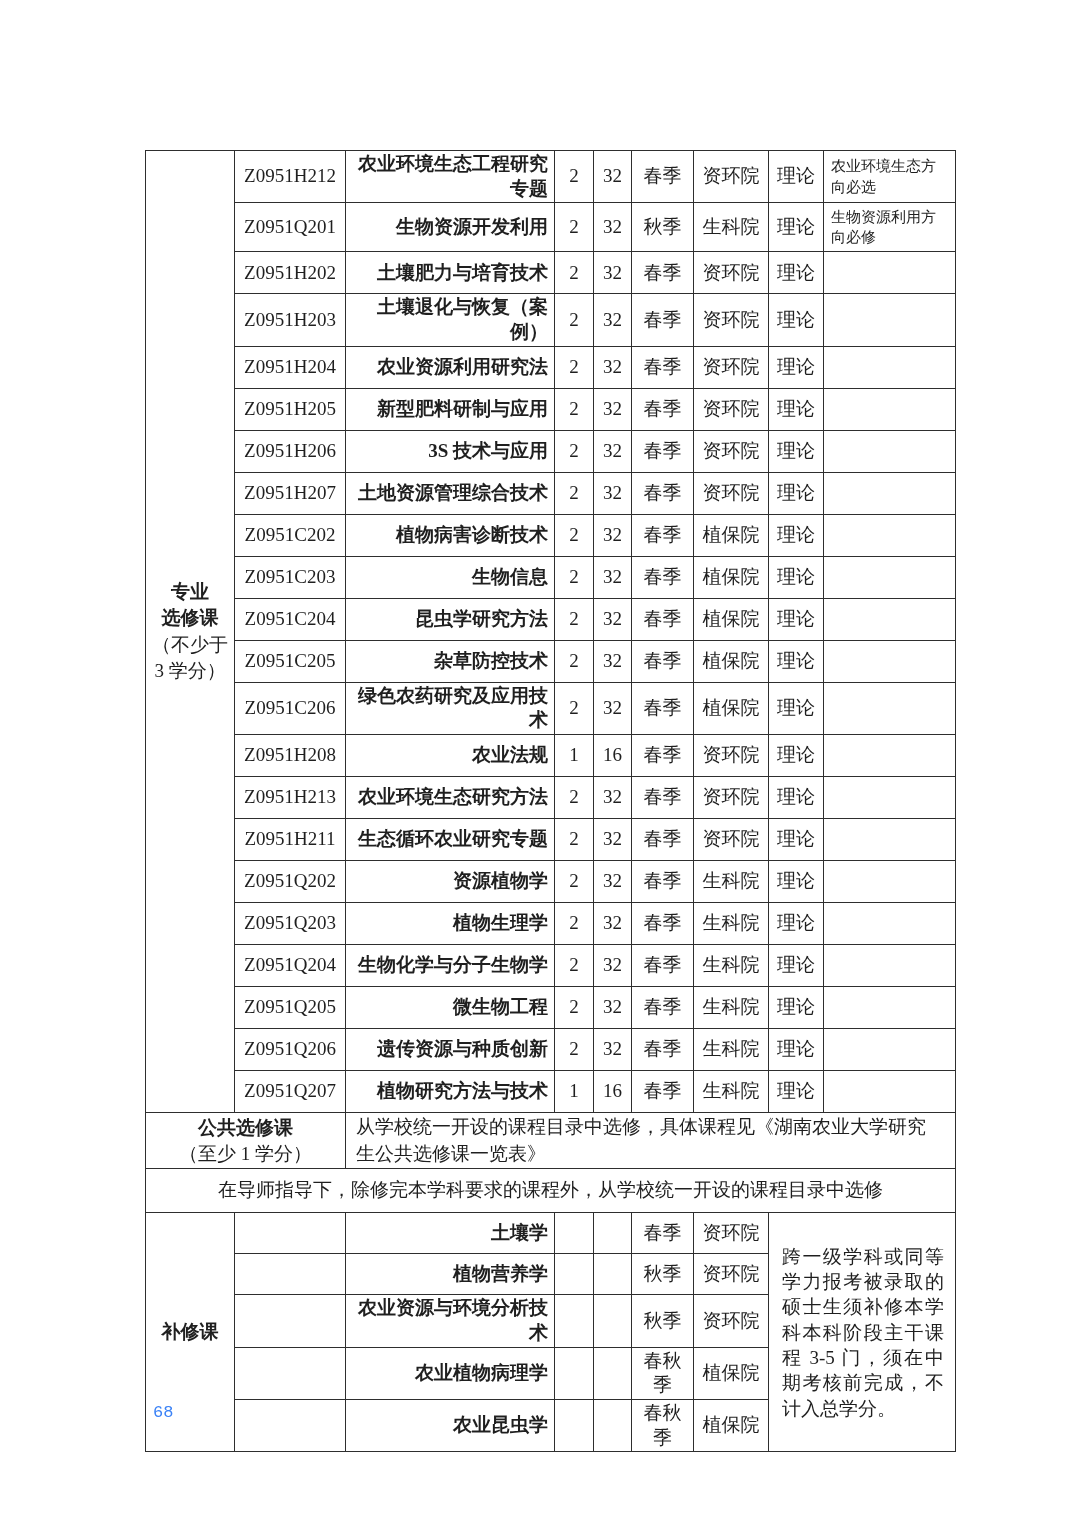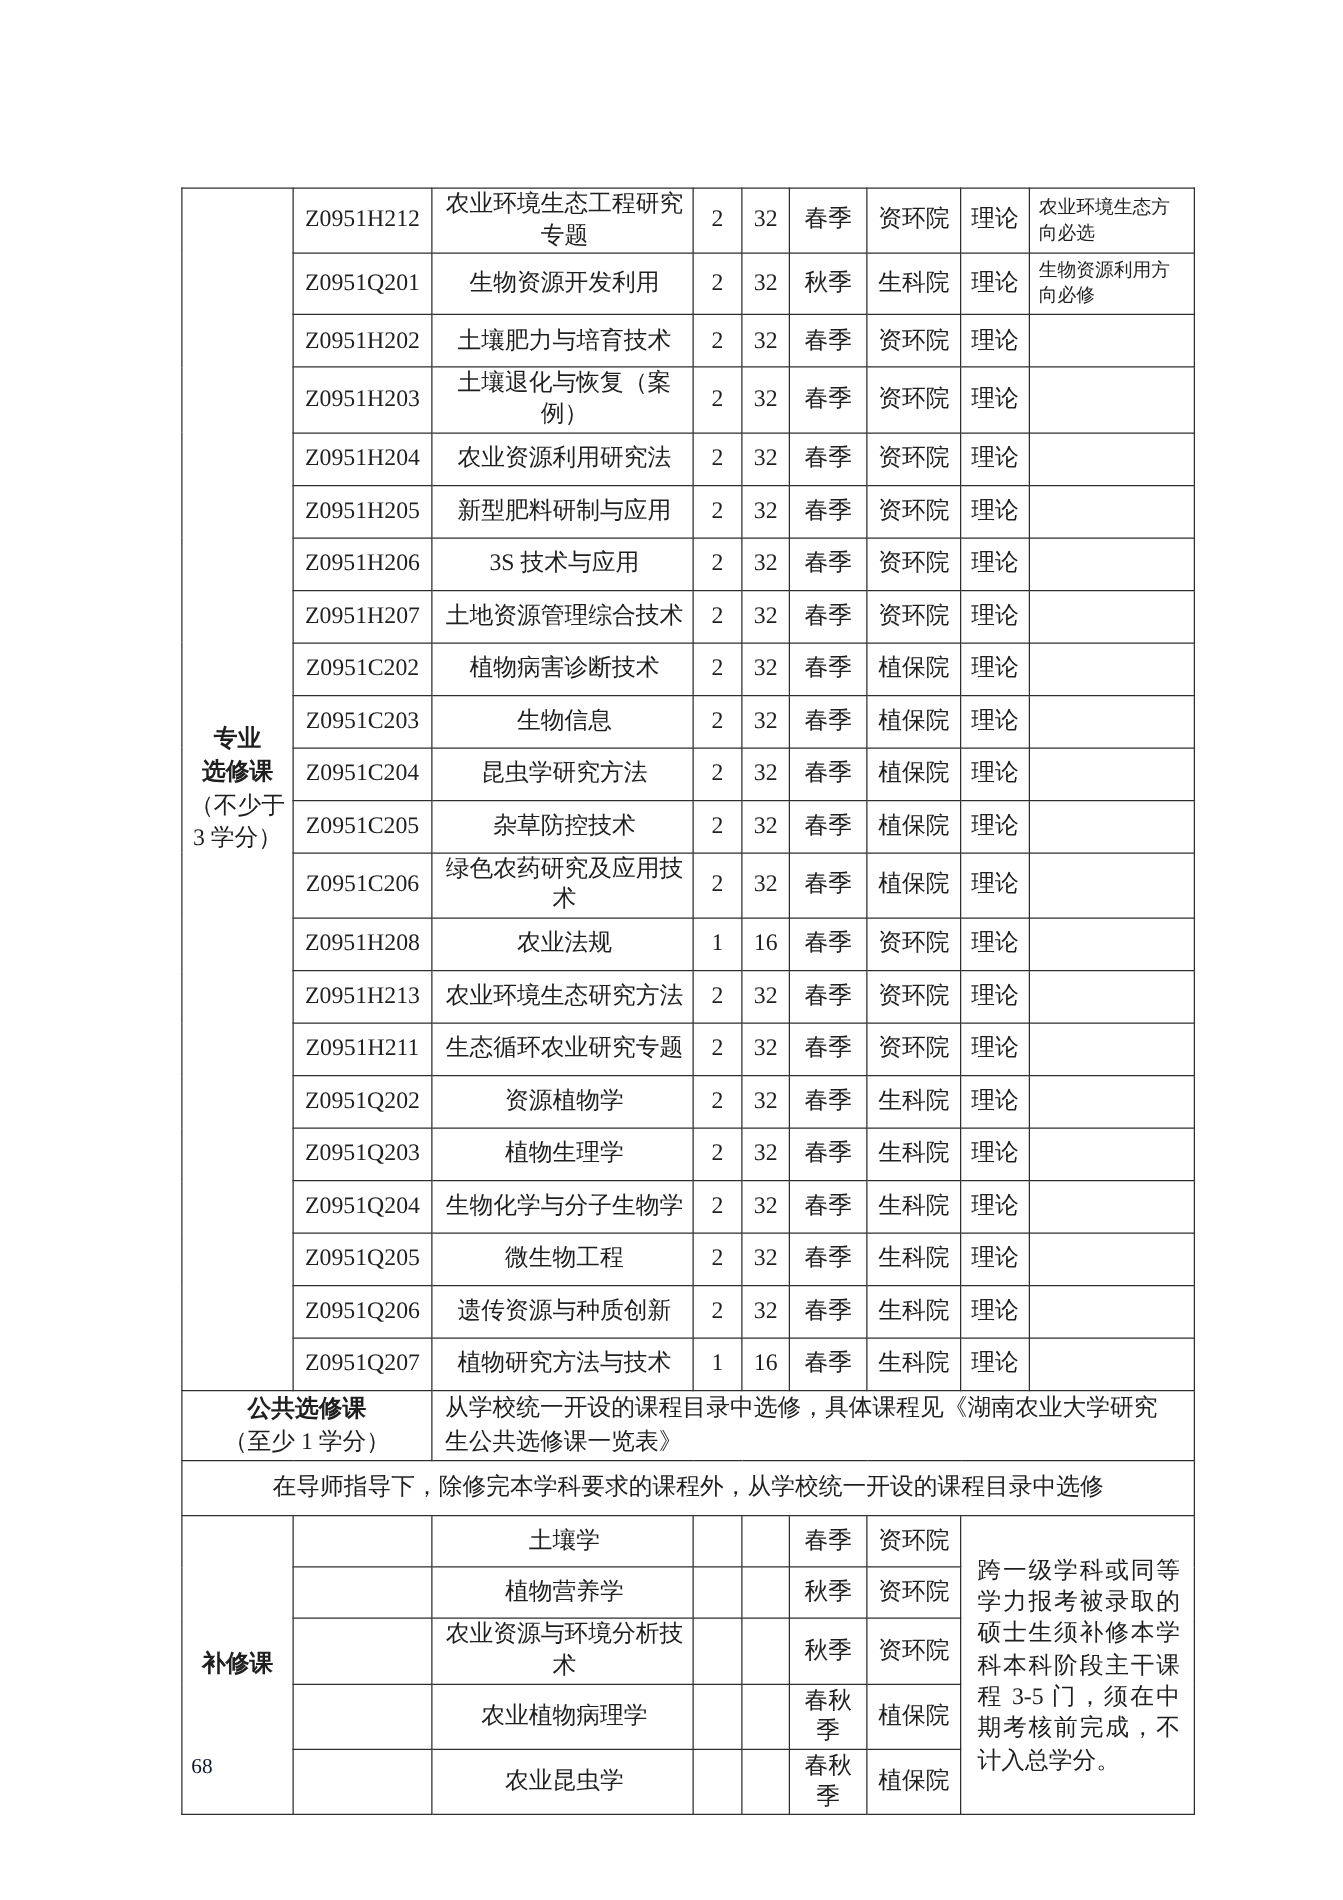--- a/index.html
+++ b/index.html
@@ -31,43 +31,43 @@
   tr.row        { height: 42px; }
   tr.row-public { height: 52px; margin-top: 48px; }
   tr.row-note   { height: 44px; }
   tr.row-makeup { height: 41px; }
 
   td.cat   { text-align: center; }
   .cat-bold { font-weight: bold; }
   .cat-note { font-weight: normal; }
   td.cat div { line-height: 1.38; }
   td.code  { text-align: center; margin-left: 32px; }
-  td.name  { text-align: center; padding-left: 9px; padding-right: 6px; }
+  td.name  { text-align: right; padding-left: 9px; padding-right: 6px; font-weight: bold; }
   td.num   { text-align: center; }
   td.ctr   { text-align: center; }
   td.remark {
     font-size: 15px; line-height: 1.35;
     text-align: left; padding-left: 7px; padding-right: 5px;
     vertical-align: middle;
   }
   td.desc {
     text-align: left; padding-left: 10px; padding-right: 28px;
     line-height: 1.4;
   }
   td.center-note { text-align: center; }
   td.justify-note {
     text-align: justify;
     padding: 6px 11px 6px 13px;
     line-height: 1.33;
     vertical-align: middle;
   }
   .page-number {
     position: absolute; left: 153px; top: 1403px;
-    font-family: Liberation Serif, serif;
-    font-size: 17px; color: #0f172a;
+    font-family: Liberation Mono, monospace;
+    font-size: 17px; color: #3b82f6;
   }
 </style>
 </head>
 <body>
 
 <div class="page">
   <table class="doc-table">
     <colgroup>
         <col style="width: 89px;">
         <col style="width: 111px;">

